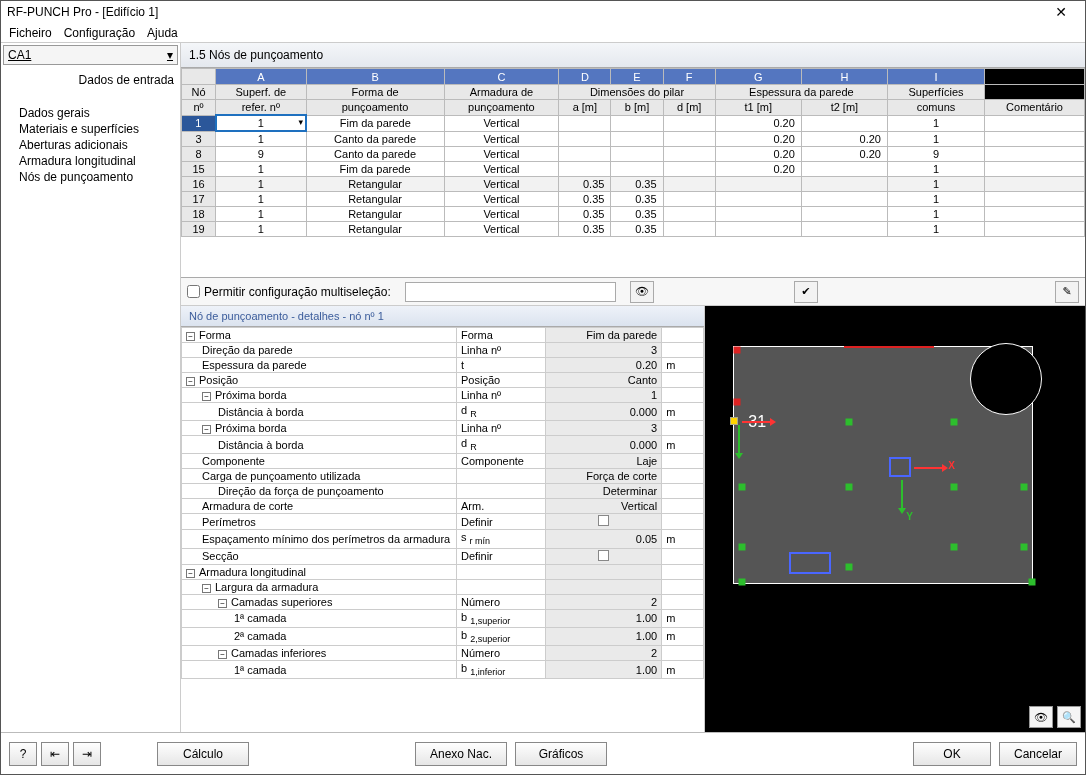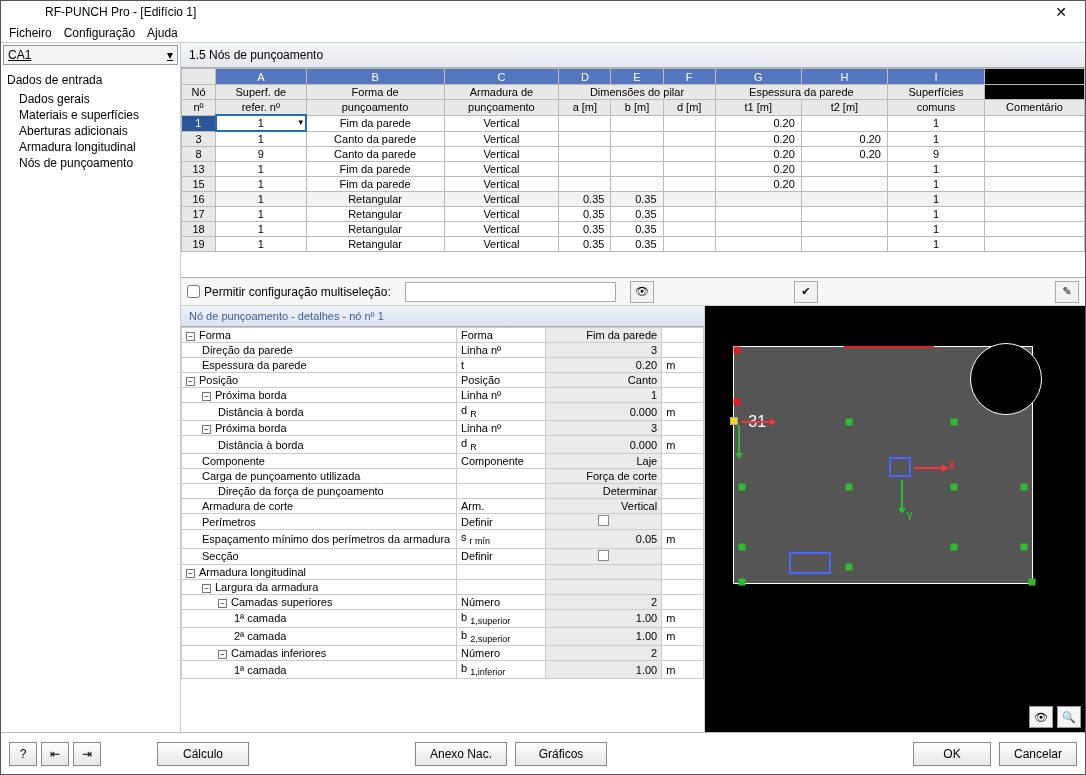--- a/index.html
+++ b/index.html
@@ -1,27 +1,27 @@
 <!DOCTYPE html>
 <html><head>
 <meta charset="utf-8">
 <style>
 * { box-sizing: border-box; margin: 0; padding: 0; font-family: "Segoe UI", Tahoma, sans-serif; font-size: 12px; }
 body { background: #fff; width: 1086px; height: 775px; position: relative; border: 1px solid #555; }
-.title-bar { height: 22px; display: flex; align-items: center; padding: 0 6px; margin-left: 38px; }
+.title-bar { height: 22px; display: flex; align-items: center; padding: 0 6px; }
 .title-bar .title { flex: 1; font-size: 12px; }
 .title-bar .x { width: 36px; text-align: center; font-size: 14px; }
 .menu-bar { height: 20px; display: flex; gap: 12px; padding: 0 8px; align-items: center; border-bottom: 1px solid #ccc; }
 .menu-bar span { font-size: 12px; }
 .content { display: flex; height: calc(100% - 22px - 20px - 42px); }
 
 .left-pane { width: 180px; border-right: 1px solid #ccc; display:flex; flex-direction:column;}
 .combo { margin: 2px; border: 1px solid #999; background: #f5f5f5; height: 20px; display:flex; align-items:center; padding:0 4px; justify-content:space-between;text-decoration:underline;}
 .tree { padding: 4px 2px; flex:1; }
-.tree-root { padding: 2px 4px; margin-bottom:2px; }
+.tree-root { padding: 2px 4px; margin-bottom:16px;text-align:right; }
 .tree-item { padding: 1px 4px 1px 16px; white-space: nowrap; }
 
 .right-pane { flex: 1; display: flex; flex-direction: column; min-width:0;}
 .right-header { background: linear-gradient(#f4f6f9,#e4e8ee); border-bottom: 1px solid #aaa; padding: 5px 8px; font-size:12px;}
 .grid-wrap { overflow:auto; border-bottom:1px solid #aaa; }
 table.grid { border-collapse: collapse; width:100%; background:#fff; }
 table.grid th, table.grid td { border: 1px solid #bbb; padding: 1px 4px; font-size:11px; text-align:center; white-space:nowrap; }
 table.grid th { background:#e8e8e8; font-weight:normal; }
 table.grid th.col-letter { background:#5476c0; color:#fff; height:16px;}
 table.grid td.rowhdr { background:#e8e8e8; text-align:center; }
@@ -185,33 +185,20 @@
               <td class="rowhdr">8</td>
               <td>9</td>
               <td>Canto da parede</td>
               <td>Vertical</td>
               <td class="num"></td>
               <td class="num"></td>
               <td class="num"></td>
               <td class="num">0.20</td>
               <td class="num">0.20</td>
               <td>9</td>
-              <td></td>
-            </tr>
-            <tr class=" ">
-              <td class="rowhdr">13</td>
-              <td>1</td>
-              <td>Fim da parede</td>
-              <td>Vertical</td>
-              <td class="num"></td>
-              <td class="num"></td>
-              <td class="num"></td>
-              <td class="num">0.20</td>
-              <td class="num"></td>
-              <td>1</td>
               <td></td>
             </tr>
             <tr class=" ">
               <td class="rowhdr">15</td>
               <td>1</td>
               <td>Fim da parede</td>
               <td>Vertical</td>
               <td class="num"></td>
               <td class="num"></td>
               <td class="num"></td>

